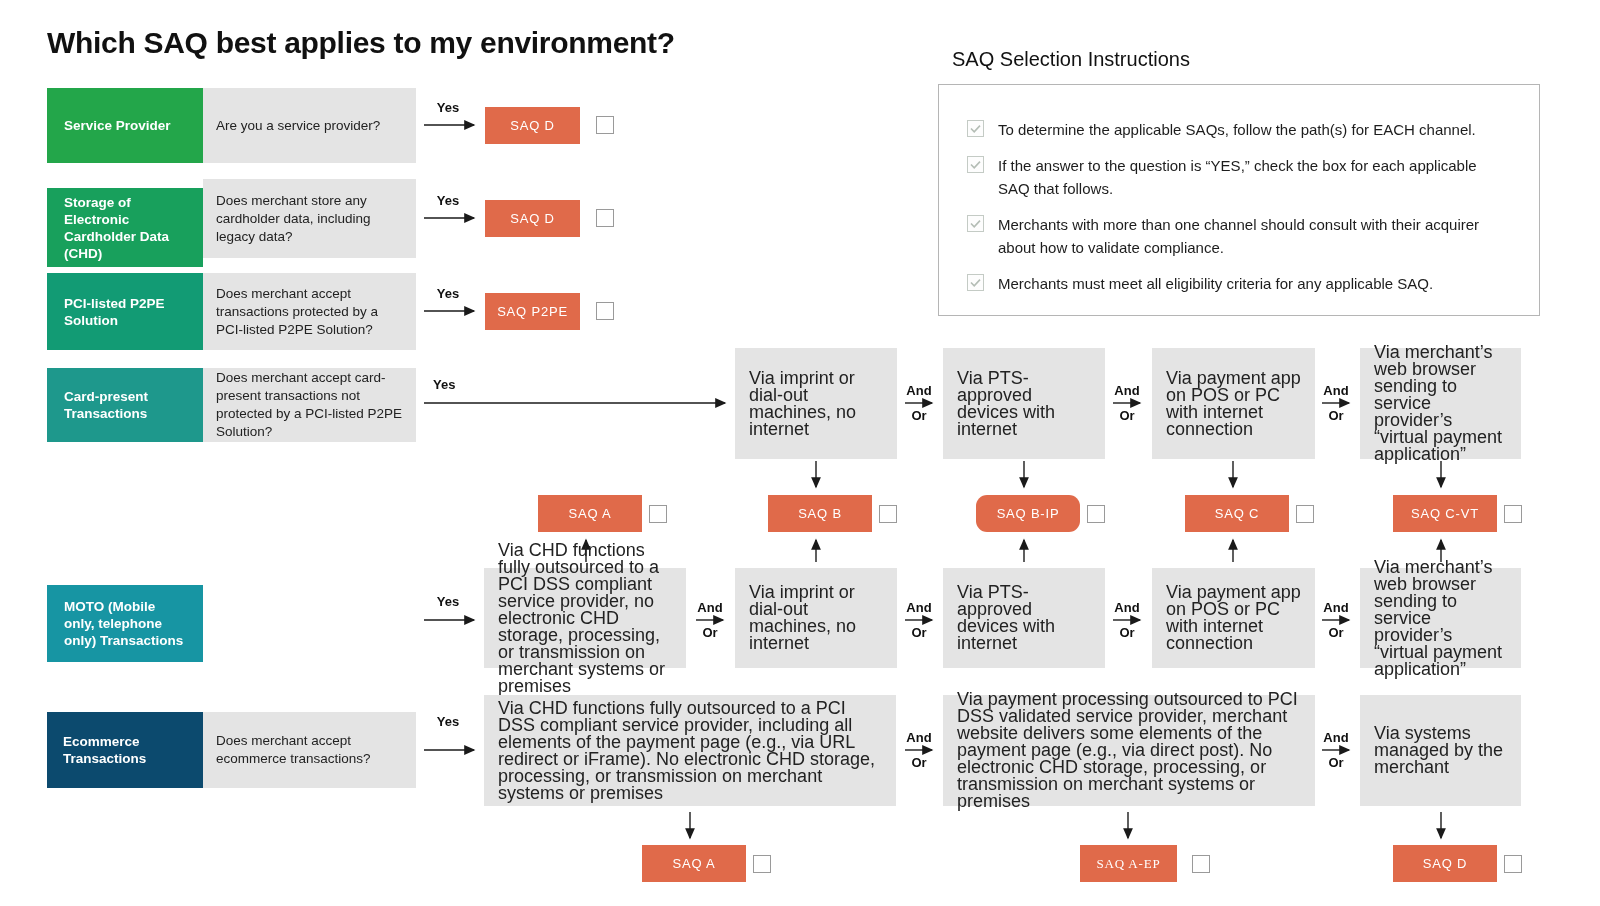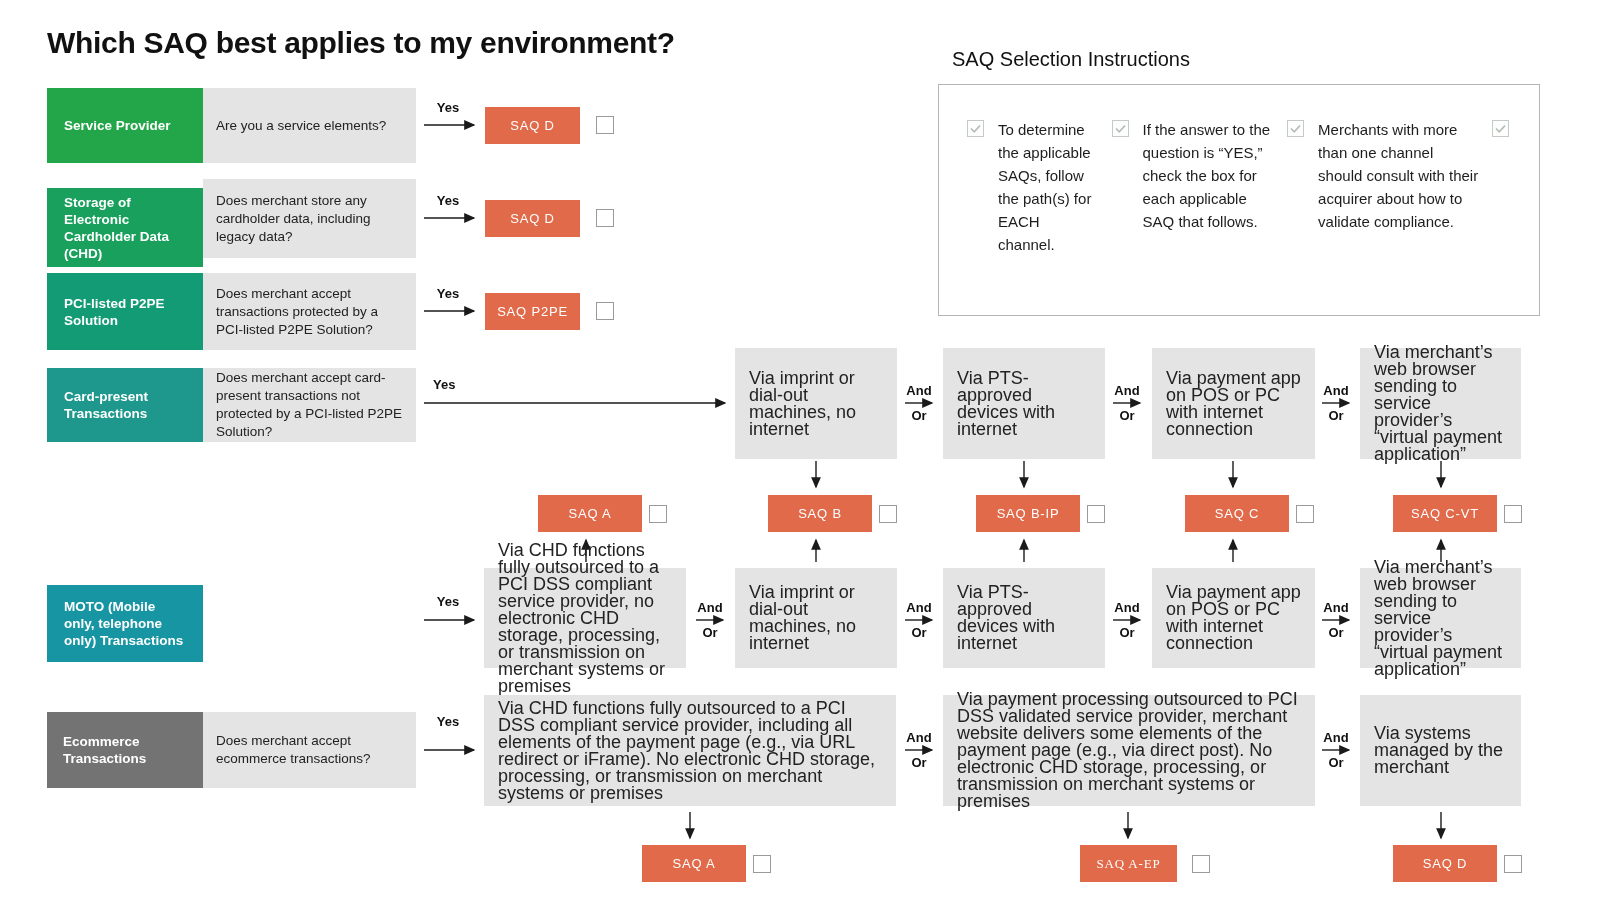--- a/index.html
+++ b/index.html
@@ -2,21 +2,21 @@
 <html><head>
 <meta charset="utf-8">
 <style>
   html,body{margin:0;padding:0;background:#ffffff;}
   .canvas{position:relative;width:1600px;height:906px;background:#ffffff;overflow:hidden;
           font-family:"Liberation Sans", sans-serif;color:#1d1d1d;}
   .title{position:absolute;left:47px;top:26px;font-size:30px;font-weight:600;letter-spacing:-0.3px;color:#111;}
   
   .instr-heading{position:absolute;left:952px;top:48px;font-size:20px;font-weight:500;color:#111;}
   .instr-box{position:absolute;left:938px;top:84px;width:602px;height:232px;border:1px solid #b5b5b5;
-             box-sizing:border-box;padding:33px 30px 0 28px;display:flex;flex-direction:row;gap:13px;}
+             box-sizing:border-box;padding:33px 30px 0 28px;display:flex;flex-direction:column;gap:13px;}
   .instr-item{display:flex;align-items:flex-start;gap:14px;font-size:15px;line-height:23px;color:#1d1d1d;}
   .instr-item svg{flex:0 0 auto;margin-top:2px;}
   
   .chan-label{position:absolute;left:47px;width:156px;box-sizing:border-box;padding:0 14px 0 17px;
               display:flex;align-items:center;color:#fff;font-weight:700;font-size:13.5px;line-height:17px;}
   .chan-q{position:absolute;left:203px;width:213px;box-sizing:border-box;background:#e4e4e4;
           padding:0 12px 0 13px;display:flex;align-items:center;font-size:13.5px;line-height:18px;color:#222;}
   
   .flow{position:absolute;background:#e4e4e4;box-sizing:border-box;padding:0 13px 0 14px;
         display:flex;align-items:center;font-size:18px;line-height:17px;color:#222;}
@@ -104,48 +104,49 @@
           <rect x="0.5" y="0.5" width="16" height="16" fill="#fdfdfd" stroke="#c4cbc5"></rect>
           <path d="M4 8.5 L7.2 11.8 L13 5.6" fill="none" stroke="#b4bdb5" stroke-width="1.6"></path>
         </svg>
       <span>Merchants with more than one channel should consult with their acquirer about how to validate compliance.</span>
     </div>
     <div class="instr-item">
       <svg width="17" height="17" viewBox="0 0 17 17">
           <rect x="0.5" y="0.5" width="16" height="16" fill="#fdfdfd" stroke="#c4cbc5"></rect>
           <path d="M4 8.5 L7.2 11.8 L13 5.6" fill="none" stroke="#b4bdb5" stroke-width="1.6"></path>
         </svg>
+      <span>Merchants must meet all eligibility criteria for any applicable SAQ.</span>
     </div>
   </div>
 
   <div class="chan-label" style="top: 88px; height: 75px; background-color: rgb(35, 166, 74);">
       <span>Service Provider</span>
     </div>
-  <div class="chan-q" style="top:88px;height:75px;">Are you a service elements?</div>
+  <div class="chan-q" style="top:88px;height:75px;">Are you a service provider?</div>
 
   <div class="chan-label" style="top: 188px; height: 79px; background-color: rgb(24, 160, 92);">
       <span>Storage of Electronic Cardholder Data (CHD)</span>
     </div>
   <div class="chan-q" style="top:179px;height:79px;">Does merchant store any cardholder data, including legacy data?</div>
 
   <div class="chan-label" style="top: 273px; height: 77px; background-color: rgb(18, 155, 116);">
       <span>PCI-listed P2PE Solution</span>
     </div>
   <div class="chan-q" style="top:273px;height:77px;">Does merchant accept transactions protected by a PCI-listed P2PE Solution?</div>
 
   <div class="chan-label" style="top: 368px; height: 74px; background-color: rgb(30, 152, 140);">
       <span>Card-present Transactions</span>
     </div>
   <div class="chan-q" style="top:368px;height:74px;">Does merchant accept card-present transactions not protected by a PCI-listed P2PE Solution?</div>
 
   <div class="chan-label" style="top: 585px; height: 77px; background-color: rgb(23, 149, 163);">
       <span>MOTO (Mobile only, telephone only) Transactions</span>
     </div>
 
-  <div class="chan-label" style="top: 712px; height: 76px; background-color: #737373; padding-left: 16px;">
+  <div class="chan-label" style="top: 712px; height: 76px; background-color: #0c4a6e; padding-left: 16px;">
       <span>Ecommerce Transactions</span>
     </div>
   <div class="chan-q" style="top:712px;height:76px;">Does merchant accept ecommerce transactions?</div>
 
   <div class="lbl center" style="left:420px;top:100px;">Yes</div>
   <div class="lbl center" style="left:420px;top:193px;">Yes</div>
   <div class="lbl center" style="left:420px;top:286px;">Yes</div>
   <div class="lbl" style="left:433px;top:377px;">Yes</div>
   <div class="lbl center" style="left:420px;top:594px;">Yes</div>
   <div class="lbl center" style="left:420px;top:714px;">Yes</div>
@@ -174,21 +175,21 @@
     </div>
   <div class="conn" style="left:1336px;top:403px;">
       <span>And</span>
       <span>Or</span>
     </div>
 
   <div class="saq" style="left:538px;top:495px;">SAQ A</div>
   <span class="cb" style="left:649px;top:505px;"></span>
   <div class="saq" style="left:768px;top:495px;">SAQ B</div>
   <span class="cb" style="left:879px;top:505px;"></span>
-  <div class="saq" style="left:976px;top:495px;">SAQ B-IP</div>
+  <div class="saq" style="left:976px;top:495px;border-radius:11px;">SAQ B-IP</div>
   <span class="cb" style="left:1087px;top:505px;"></span>
   <div class="saq" style="left:1185px;top:495px;">SAQ C</div>
   <span class="cb" style="left:1296px;top:505px;"></span>
   <div class="saq" style="left:1393px;top:495px;">SAQ C-VT</div>
   <span class="cb" style="left:1504px;top:505px;"></span>
 
   <div class="flow" style="left:484px;top:568px;width:202px;height:100px;">Via CHD functions fully outsourced to a PCI DSS compliant service provider, no electronic CHD storage, processing, or transmission on merchant systems or premises</div>
   <div class="flow" style="left:735px;top:568px;width:162px;height:100px;">Via imprint or dial-out machines, no internet</div>
   <div class="flow" style="left:943px;top:568px;width:162px;height:100px;">Via PTS-approved devices with internet</div>
   <div class="flow" style="left:1152px;top:568px;width:163px;height:100px;">Via payment app on POS or PC with internet connection</div>

